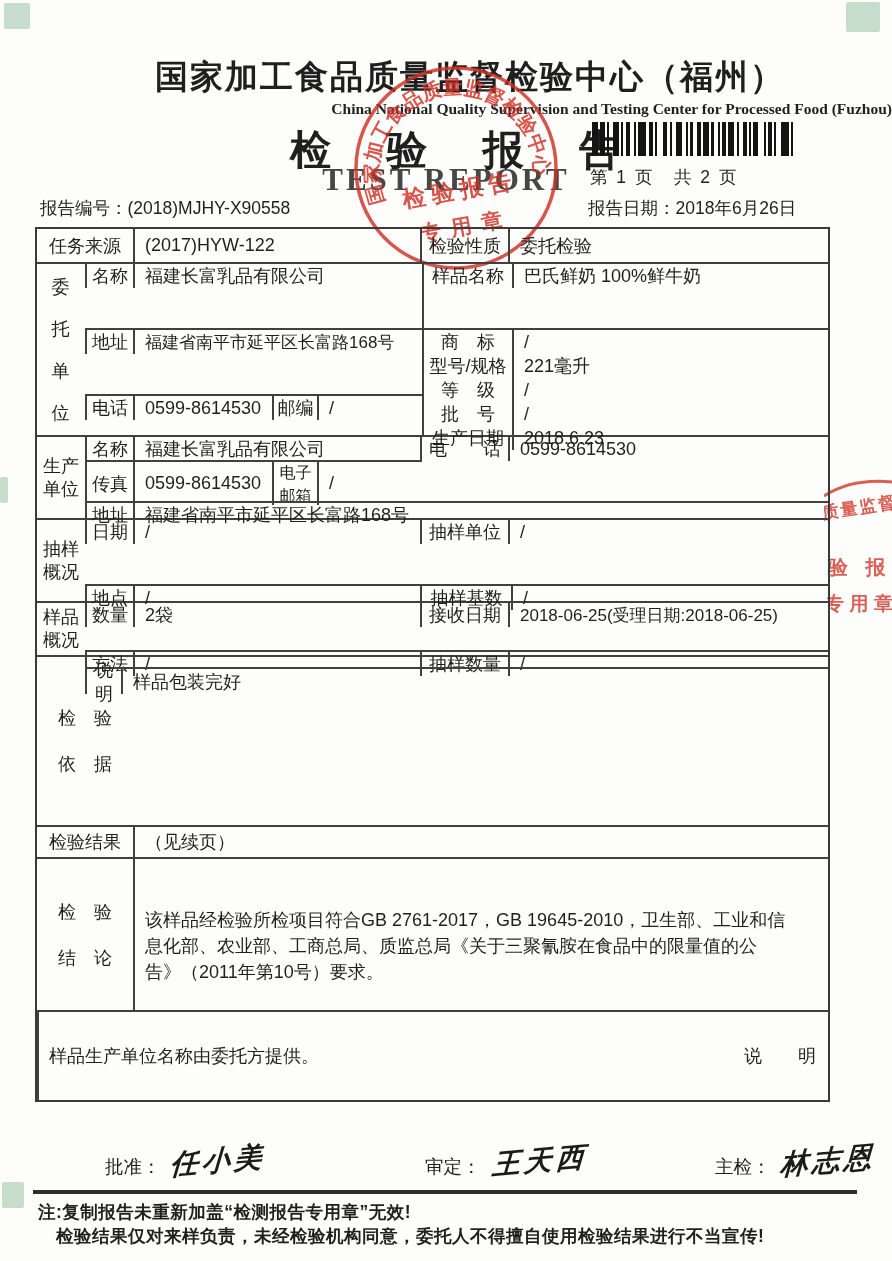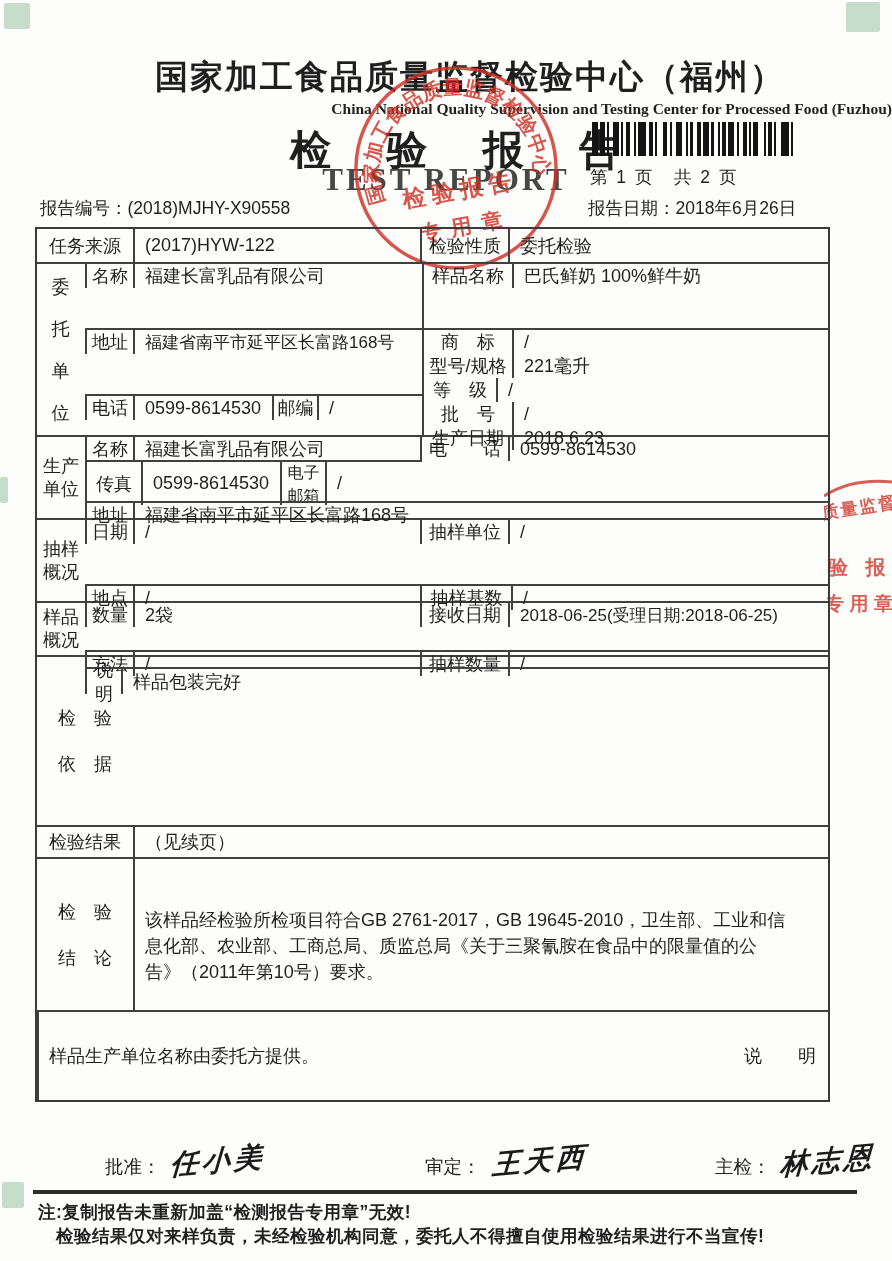--- a/index.html
+++ b/index.html
@@ -122,21 +122,21 @@
           <div class="cell lab bl" style="width:48px">地址</div>
           <div class="cell val bl" style="flex:1;font-size:17px">福建省南平市延平区长富路168号</div>
         </div>
         <div class="row" style="height:34px">
           <div class="cell lab bl" style="width:48px">电话</div>
           <div class="cell val bl" style="width:139px">0599-8614530</div>
           <div class="cell lab bl" style="width:45px">邮编</div>
           <div class="cell val bl" style="flex:1">/</div>
         </div>
         <div class="row" style="height:45px">
-          <div class="cell lab bl" style="width:56px">传真</div>
+          <div class="cell lab bl" style="width:48px">传真</div>
           <div class="cell val bl" style="width:139px">0599-8614530</div>
           <div class="cell lab bl pre vlabel2" style="width:45px;font-size:16px">电子
 邮箱</div>
           <div class="cell val bl" style="flex:1">/</div>
         </div>
       </div>
       <div class="col bl" style="flex:1">
         <div class="row first" style="height:47px">
           <div class="cell lab" style="width:88px">样品名称</div>
           <div class="cell val bl" style="flex:1">巴氏鲜奶 100%鲜牛奶</div>
@@ -144,21 +144,21 @@
         <div class="pairs">
           <div class="pair">
             <div class="cell lab" style="width:88px">商　标</div>
             <div class="cell val bl" style="flex:1">/</div>
           </div>
           <div class="pair">
             <div class="cell lab" style="width:88px">型号/规格</div>
             <div class="cell val bl" style="flex:1">221毫升</div>
           </div>
           <div class="pair">
-            <div class="cell lab" style="width:72px">等　级</div>
+            <div class="cell lab" style="width:88px">等　级</div>
             <div class="cell val bl" style="flex:1">/</div>
           </div>
           <div class="pair">
             <div class="cell lab" style="width:88px">批　号</div>
             <div class="cell val bl" style="flex:1">/</div>
           </div>
           <div class="pair">
             <div class="cell lab" style="width:88px">生产日期</div>
             <div class="cell val bl" style="flex:1">2018.6.23</div>
           </div>

